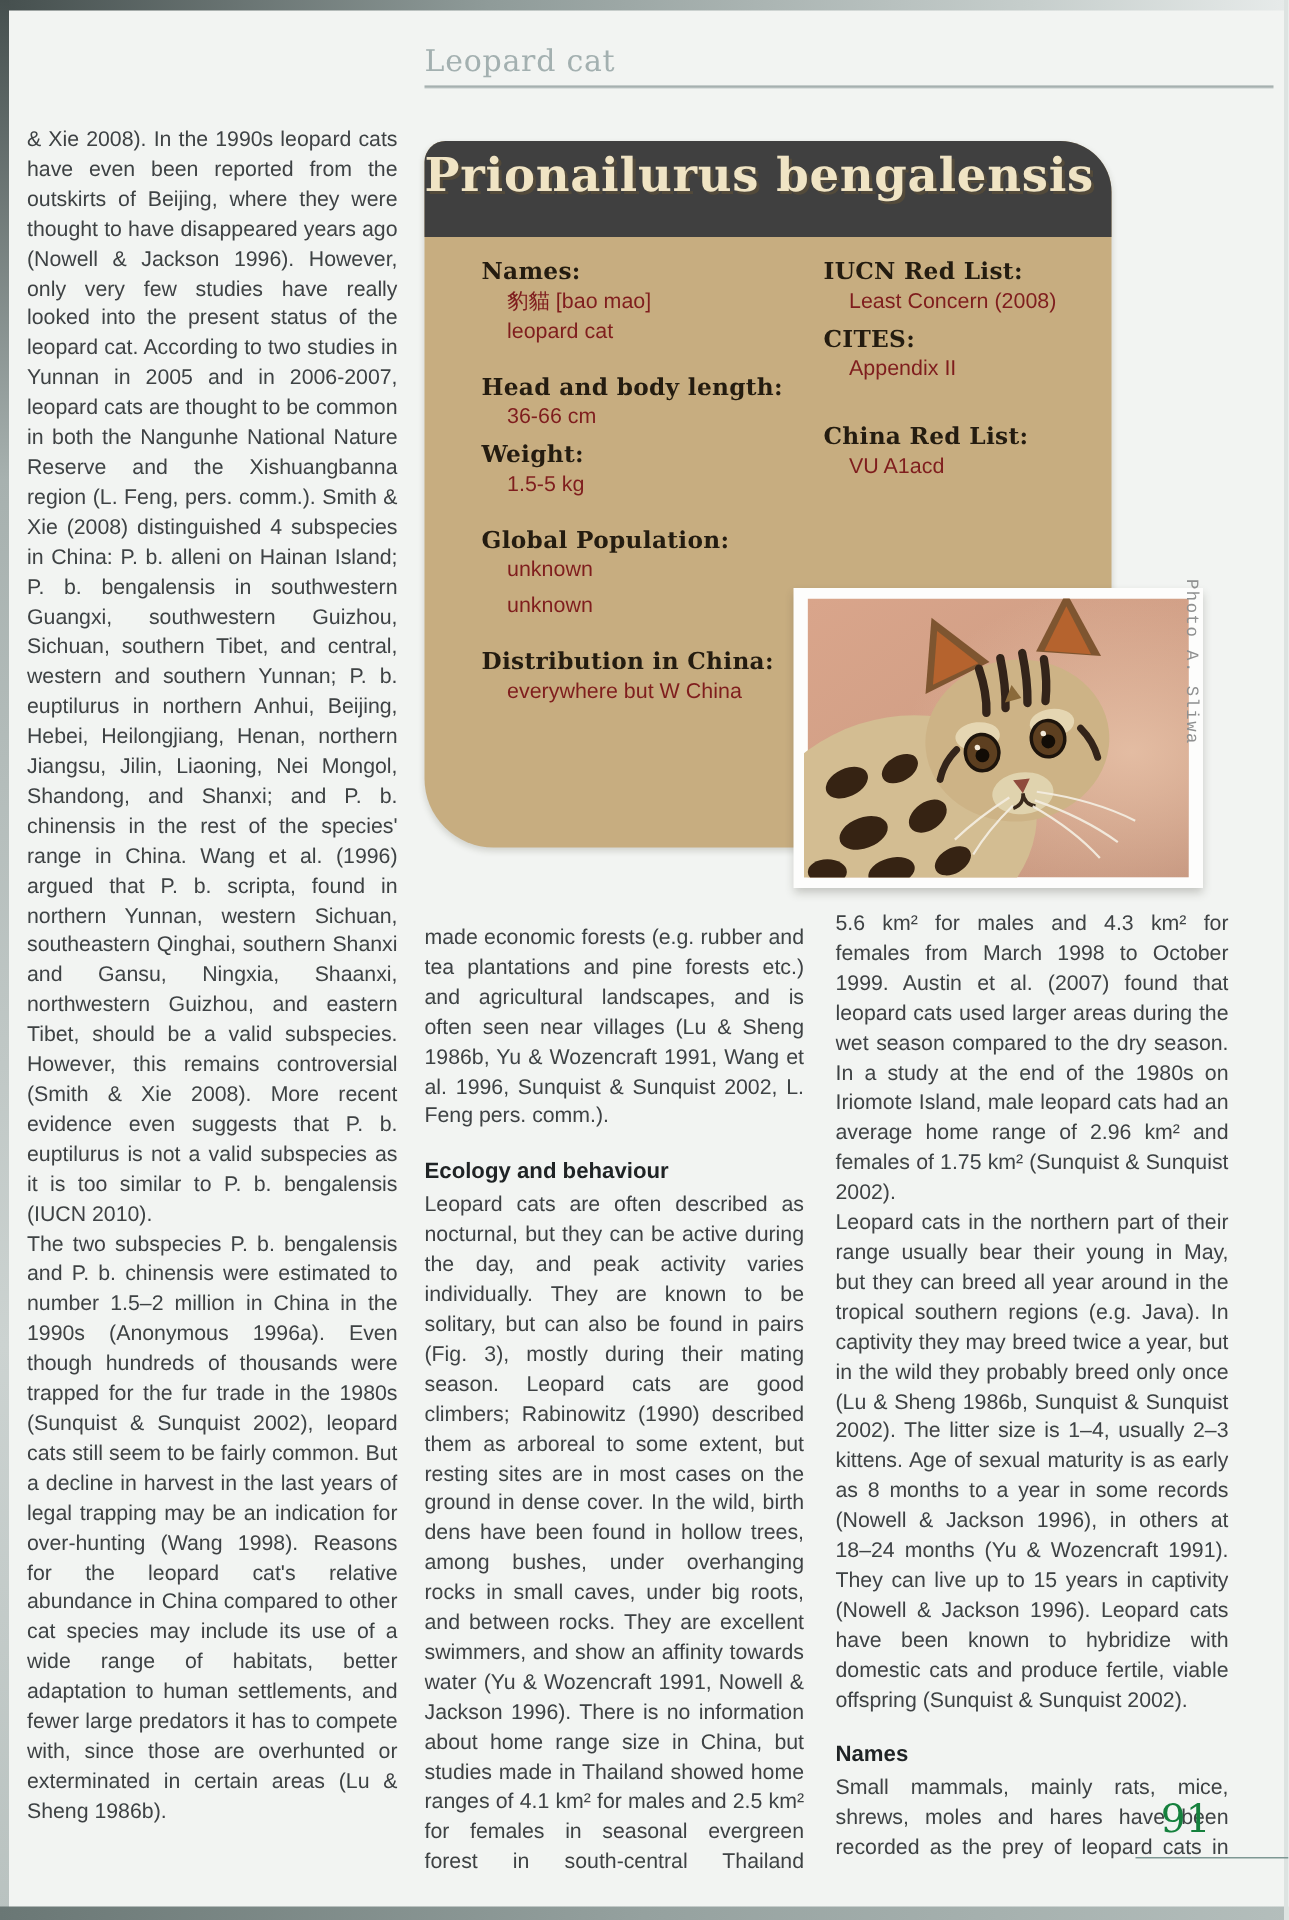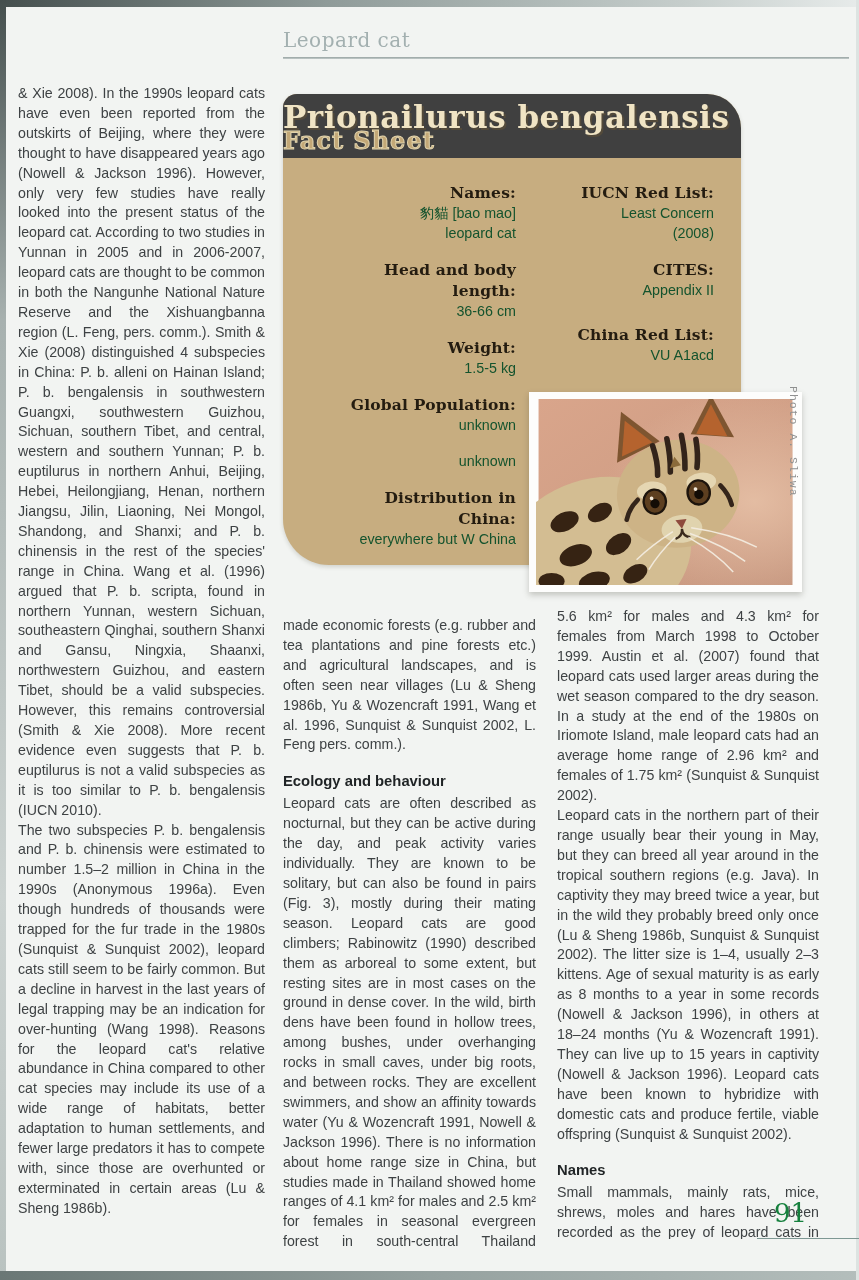--- a/index.html
+++ b/index.html
@@ -41,26 +41,26 @@
              border-radius:14px 34px 0 0; text-align:left; }
   .fs-title { font-family:"DejaVu Serif", serif; font-weight:bold; font-size:31px;
               color:#f0e4c4; letter-spacing:.5px; padding-top:5px;
               text-shadow:2px 2px 0 rgba(120,95,50,.35); white-space:nowrap; }
   .fs-subtitle { font-family:"DejaVu Serif", serif; font-weight:bold; font-size:24px;
                  color:#c3a877; margin-top:-9px; letter-spacing:1px;
                  -webkit-text-stroke:1px #e2d4ad; }
   .fs-col { position:absolute; top:72px; }
   .fs-col-left  { left:34px;  width:215px; }
   .fs-col-right { left:262px; width:185px; }
-  .fs-field { margin:16px;text-align:right; }
+  .fs-field { margin:4px; }
   .fs-field.gap  { margin-top:16px; }
   .fs-field.gap2 { margin-top:24px; }
   .fs-label { font-family:"DejaVu Serif", serif; font-weight:bold; font-size:15.5px;
               line-height:21px; color:#241c10; letter-spacing:.2px; }
-  .fs-value { font-size:14.3px; line-height:20px; color:#14532d; padding-left:17px; }
+  .fs-value { font-size:14.3px; line-height:20px; color:#7f1d1d; padding-left:17px; }
 
   
   .photo { position:absolute; left:529px; top:392px; width:273px; height:200px;
            background:#fdfdfc; padding:7px; box-shadow:0 3px 6px rgba(50,50,40,.25); }
   .photo svg { display:block; width:100%; height:100%; }
   .photo-credit { position:absolute; left:787px; top:386px; writing-mode:vertical-rl;
                   font-family:"Liberation Mono", monospace; font-size:11.5px;
                   color:#8f9090; letter-spacing:1px; }
 
   
@@ -85,21 +85,20 @@
   <div class="col col-left">
     <p>&amp; Xie 2008). In the 1990s leopard cats have even been reported from the outskirts of Beijing, where they were thought to have disappeared years ago (Nowell &amp; Jackson 1996). However, only very few studies have really looked into the present status of the leopard cat. According to two studies in Yunnan in 2005 and in 2006-2007, leopard cats are thought to be common in both the Nangunhe National Nature Reserve and the Xishuangbanna region (L. Feng, pers. comm.). Smith &amp; Xie (2008) distinguished 4 subspecies in China: P. b. alleni on Hainan Island; P. b. bengalensis in southwestern Guangxi, southwestern Guizhou, Sichuan, southern Tibet, and central, western and southern Yunnan; P. b. euptilurus in northern Anhui, Beijing, Hebei, Heilongjiang, Henan, northern Jiangsu, Jilin, Liaoning, Nei Mongol, Shandong, and Shanxi; and P. b. chinensis in the rest of the species' range in China. Wang et al. (1996) argued that P. b. scripta, found in northern Yunnan, western Sichuan, southeastern Qinghai, southern Shanxi and Gansu, Ningxia, Shaanxi, northwestern Guizhou, and eastern Tibet, should be a valid subspecies. However, this remains controversial (Smith &amp; Xie 2008). More recent evidence even suggests that P. b. euptilurus is not a valid subspecies as it is too similar to P. b. bengalensis (IUCN 2010).</p>
     <p>The two subspecies P. b. bengalensis and P. b. chinensis were estimated to number 1.5–2 million in China in the 1990s (Anonymous 1996a). Even though hundreds of thousands were trapped for the fur trade in the 1980s (Sunquist &amp; Sunquist 2002), leopard cats still seem to be fairly common. But a decline in harvest in the last years of legal trapping may be an indication for over-hunting (Wang 1998). Reasons for the leopard cat's relative abundance in China compared to other cat species may include its use of a wide range of habitats, better adaptation to human settlements, and fewer large predators it has to compete with, since those are overhunted or exterminated in certain areas (Lu &amp; Sheng 1986b).</p>
     <h3>Habitat</h3>
 
   </div>
 
   <div class="factsheet">
     <div class="fs-band">
       <div class="fs-title">Prionailurus bengalensis</div>
-      <div class="fs-subtitle">Fact Sheet</div>
     </div>
 
     <div class="fs-col fs-col-left">
       <div class="fs-field">
         <div class="fs-label">Names:</div>
         <div class="fs-value">豹貓 [bao mao]</div>
         <div class="fs-value">leopard cat</div>
       </div>
       <div class="fs-field gap">
         <div class="fs-label">Head and body length:</div>

